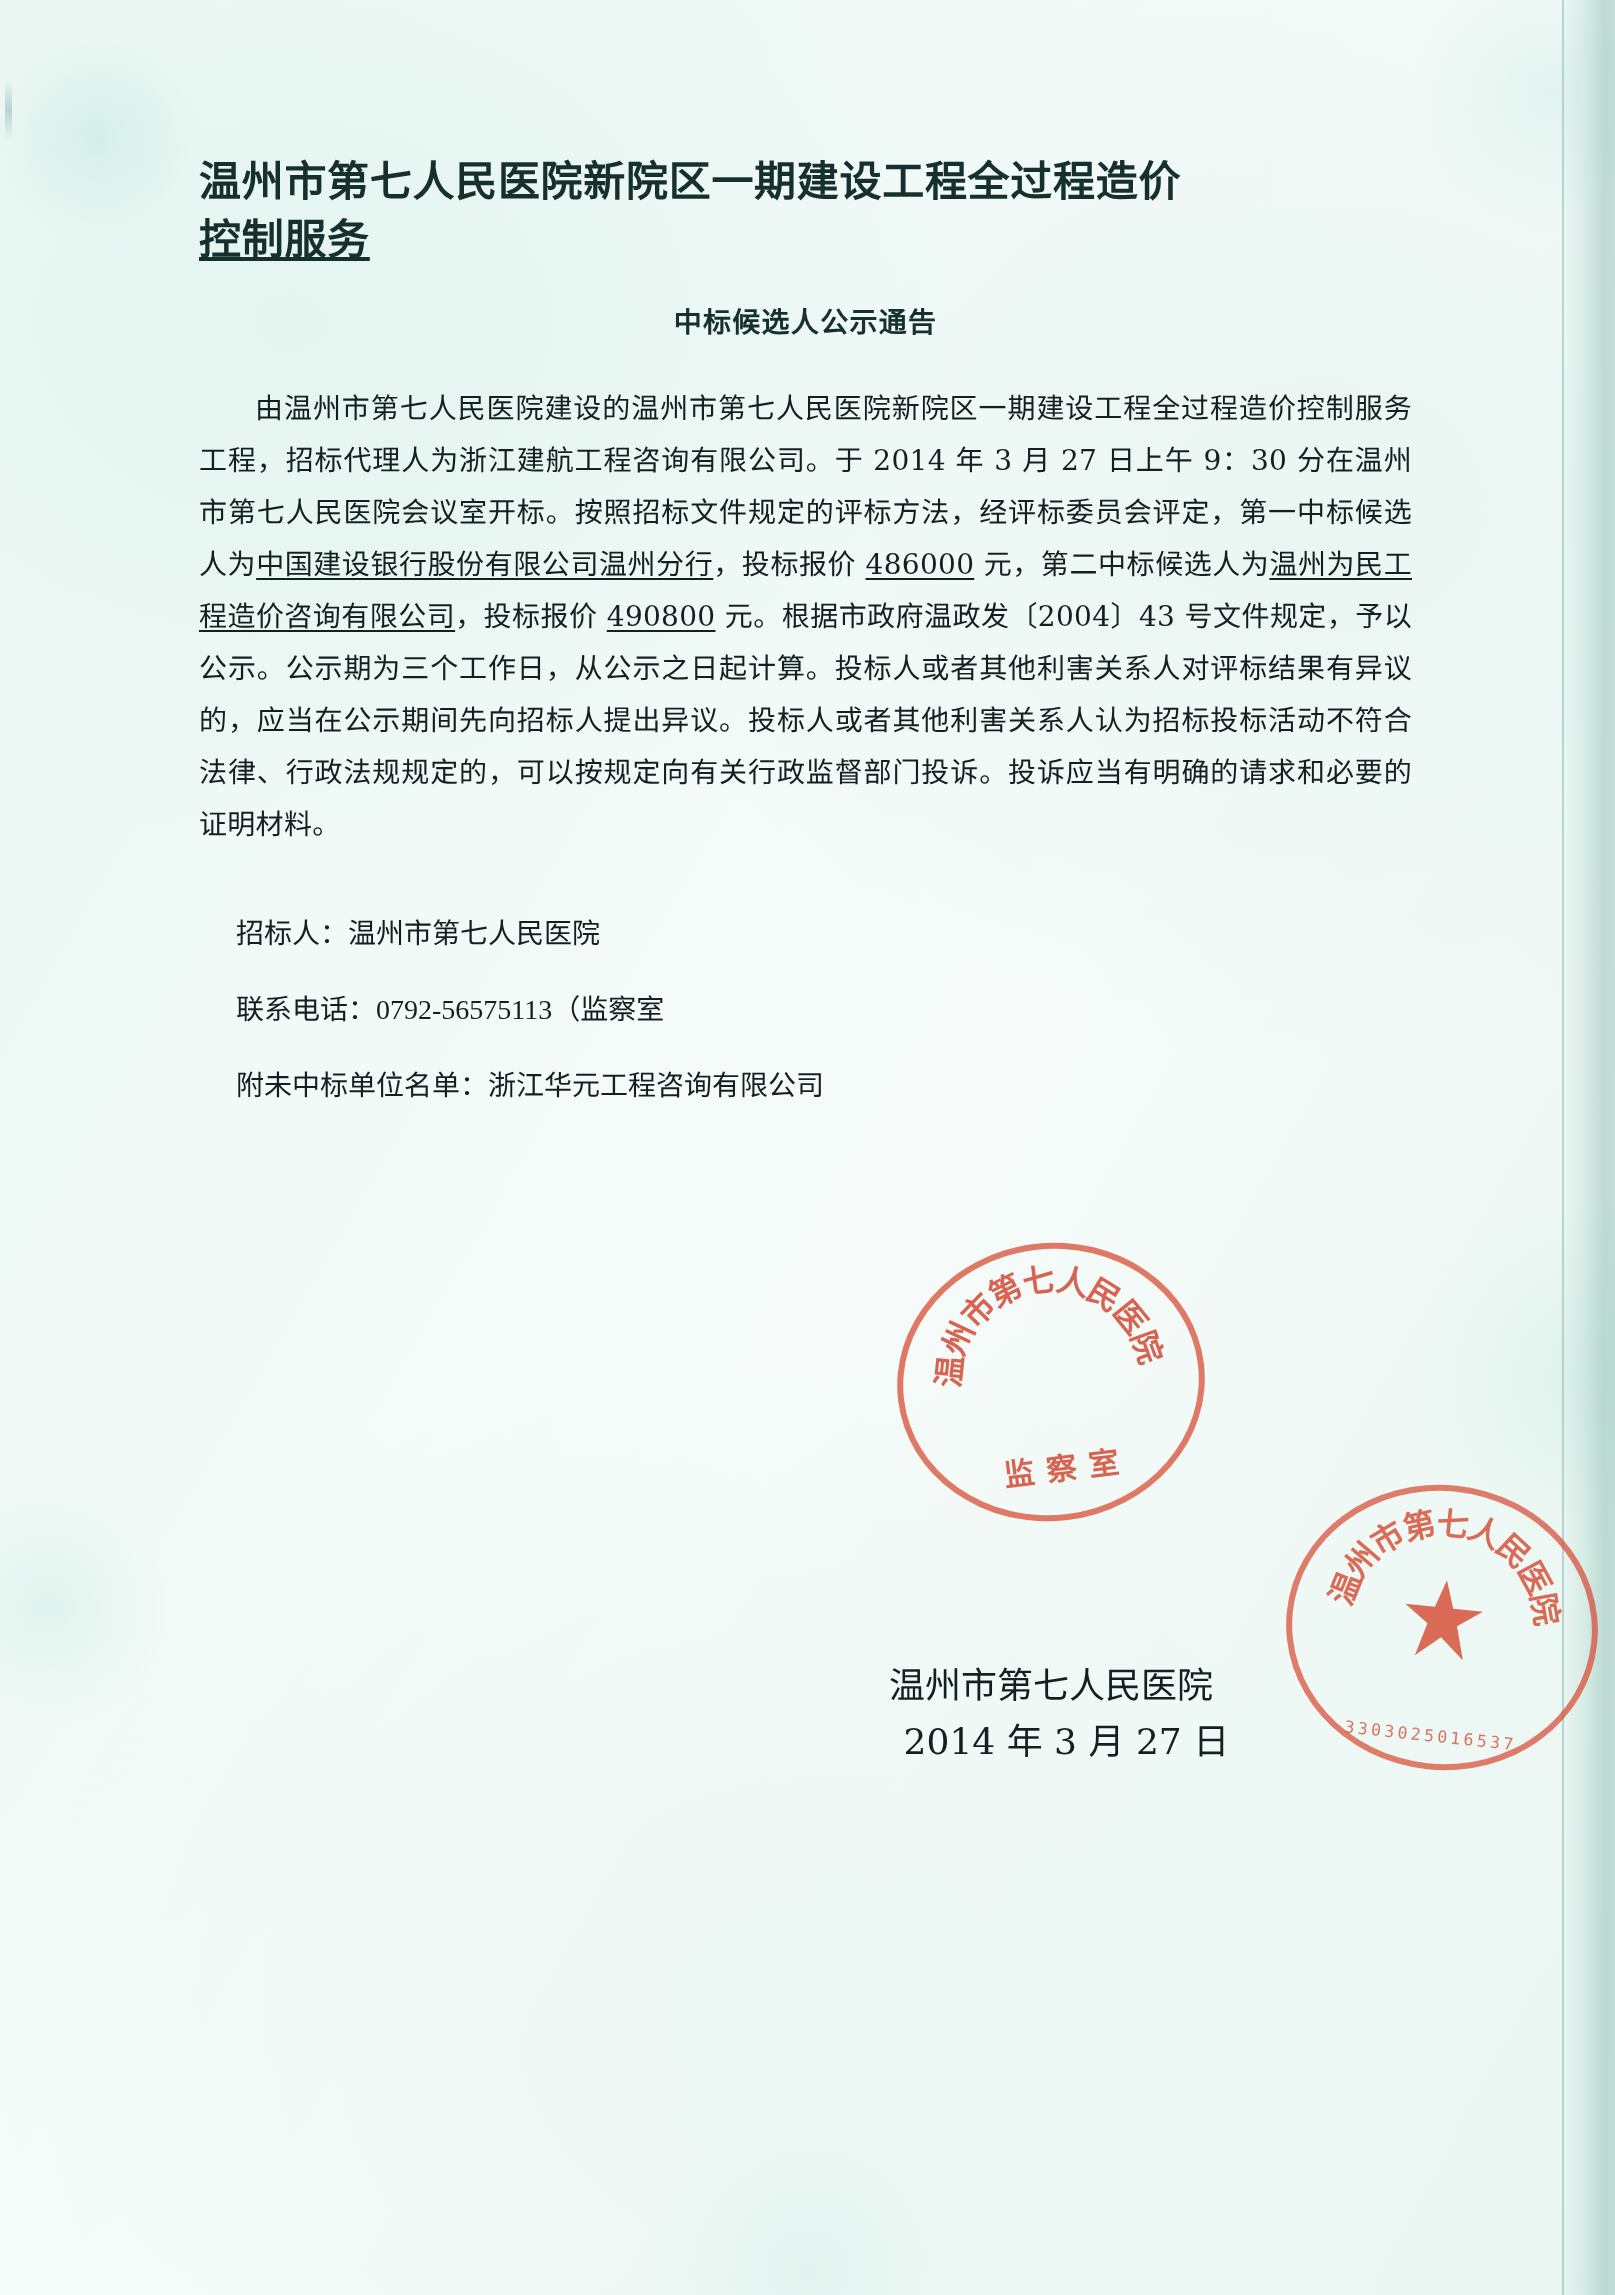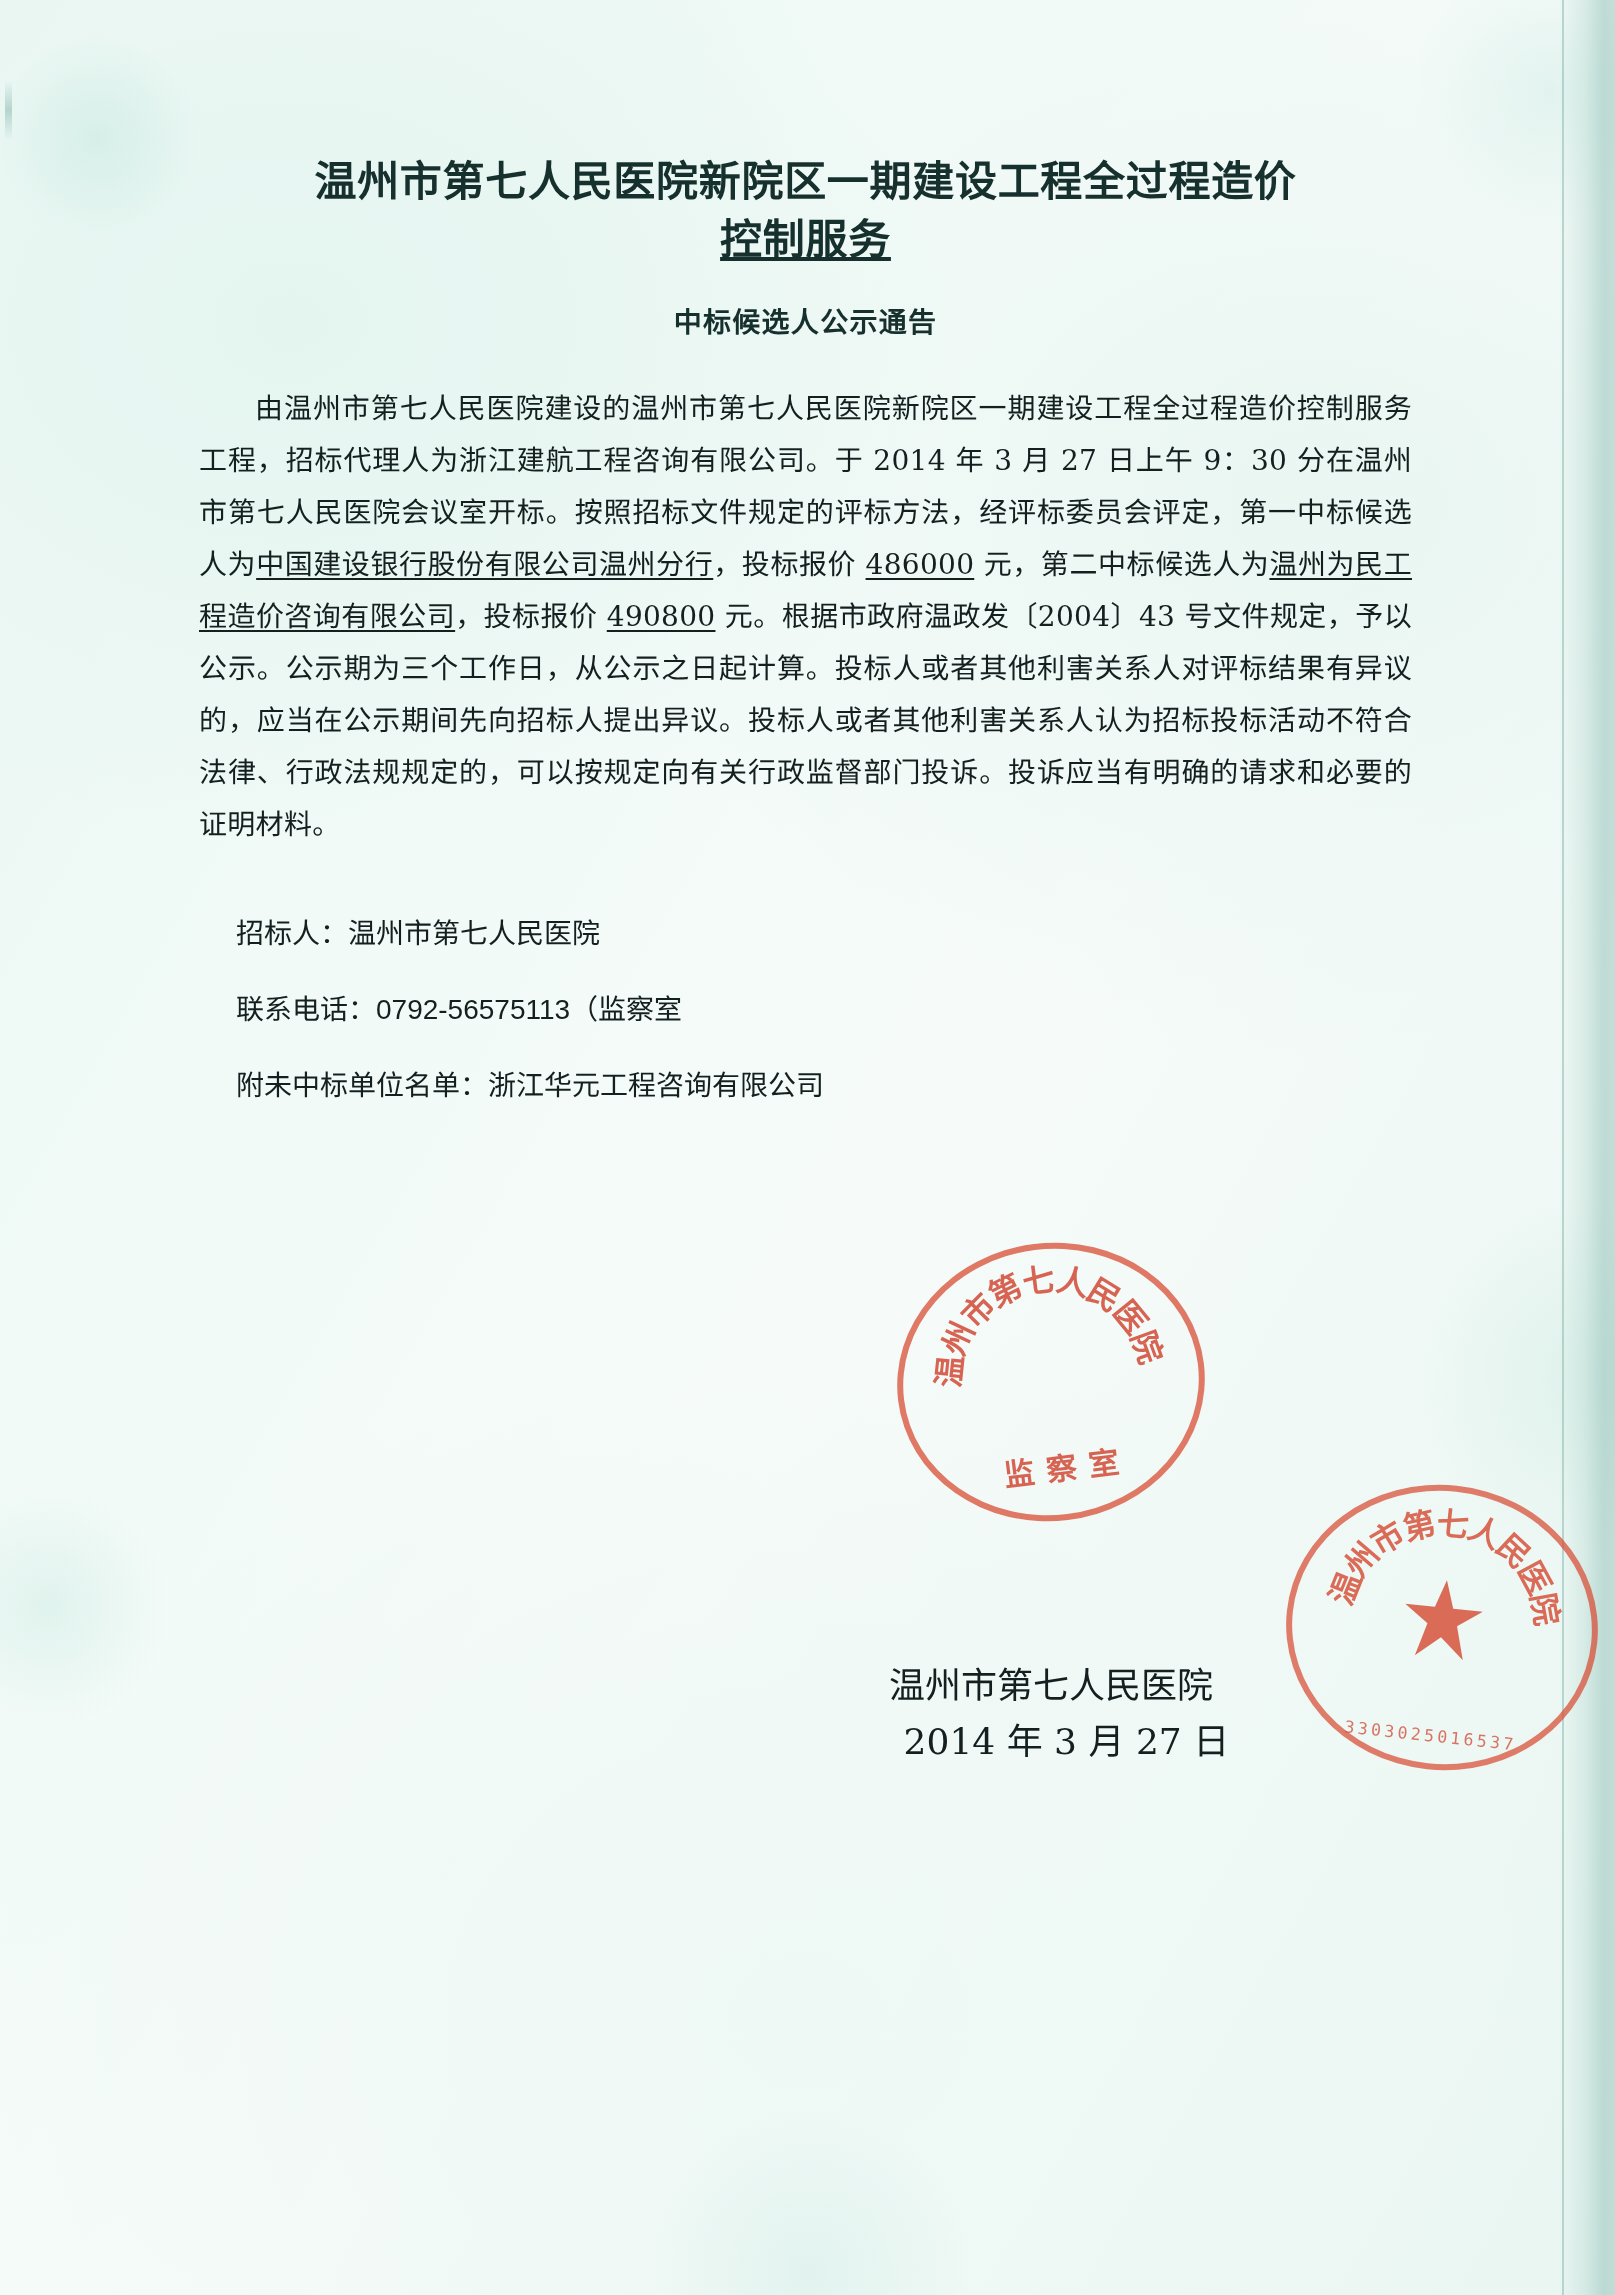--- a/index.html
+++ b/index.html
@@ -74,21 +74,20 @@
     width: 1213px;
     height: 2295px;
     color: #1d2b2a;
   }
 
   .title-main {
     font-family: "DejaVu Sans", "Liberation Sans", sans-serif;
     font-weight: 700;
     font-size: 42px;
     line-height: 1.38;
-    text-align: center;
     letter-spacing: 0.7px;
     color: #16302d;
   }
   .title-main .ln2 { display: block; text-decoration: underline; }
 
   .title-sub {
     margin-top: 34px;
     font-family: "DejaVu Sans", "Liberation Sans", sans-serif;
     font-weight: 700;
     font-size: 28px;
@@ -107,21 +106,21 @@
     text-justify: inter-ideograph;
     color: #14201f;
     letter-spacing: 0.3px;
   }
   .body-text p { margin: 0; }
   .indent { text-indent: 2em; }
   .u { text-decoration: underline; text-underline-offset: 4px; }
 
   .contact-block {
     margin-top: 57px;
-    font-family: Liberation Sans, sans-serif;
+    font-family: Liberation Serif, serif;
     font-size: 28px;
     line-height: 52px;
     color: #14201f;
     padding-left: 37px;
   }
   .contact-block p { margin: 0 0 24px 0; }
 
   .signature {
     position: absolute;
     right: 99px;

